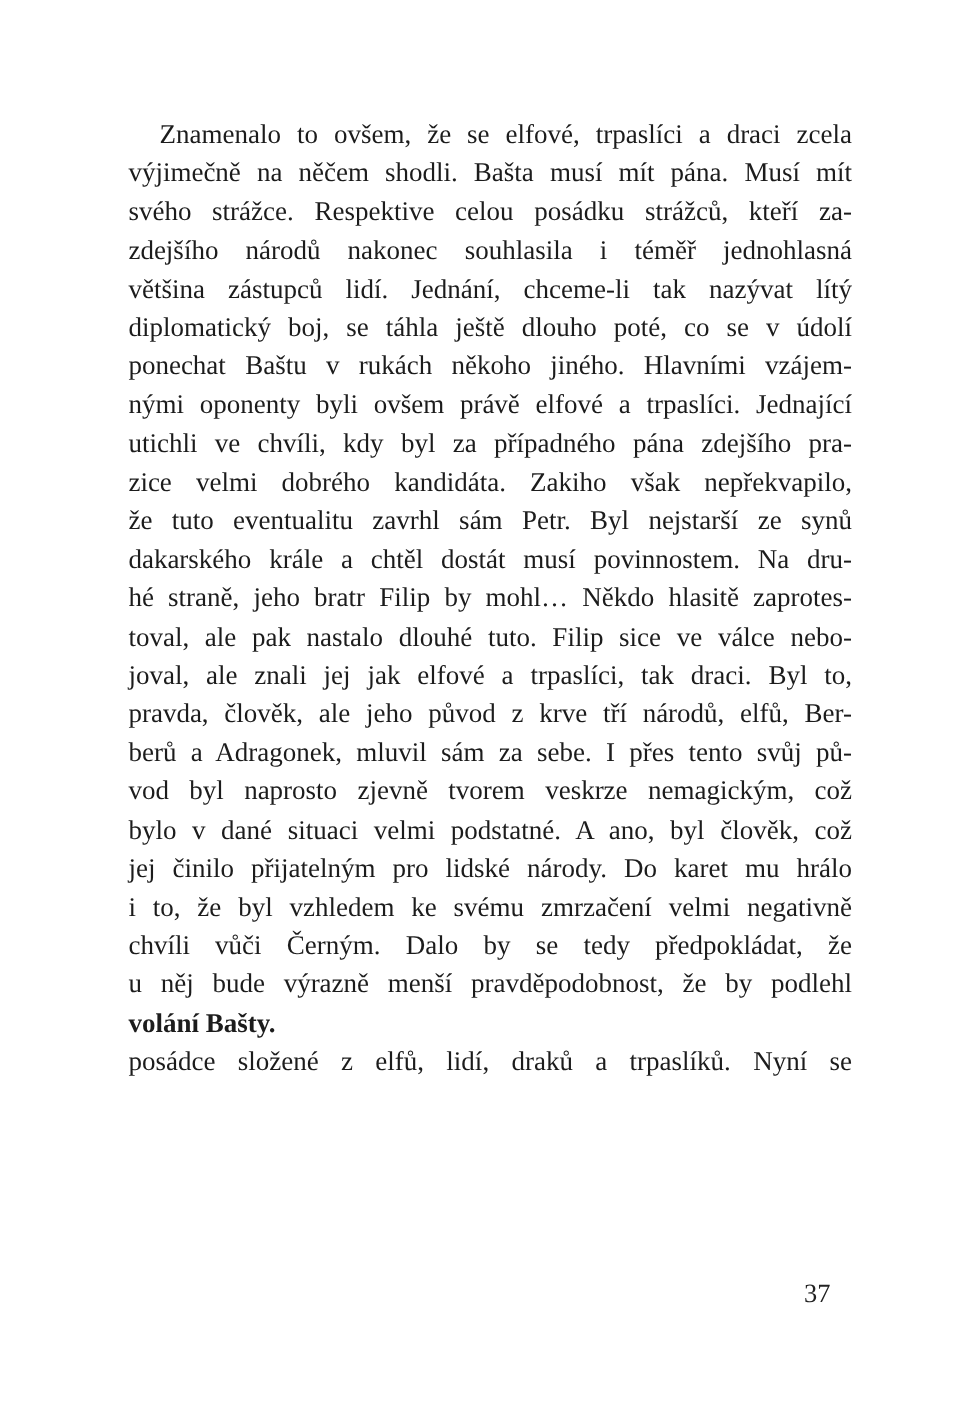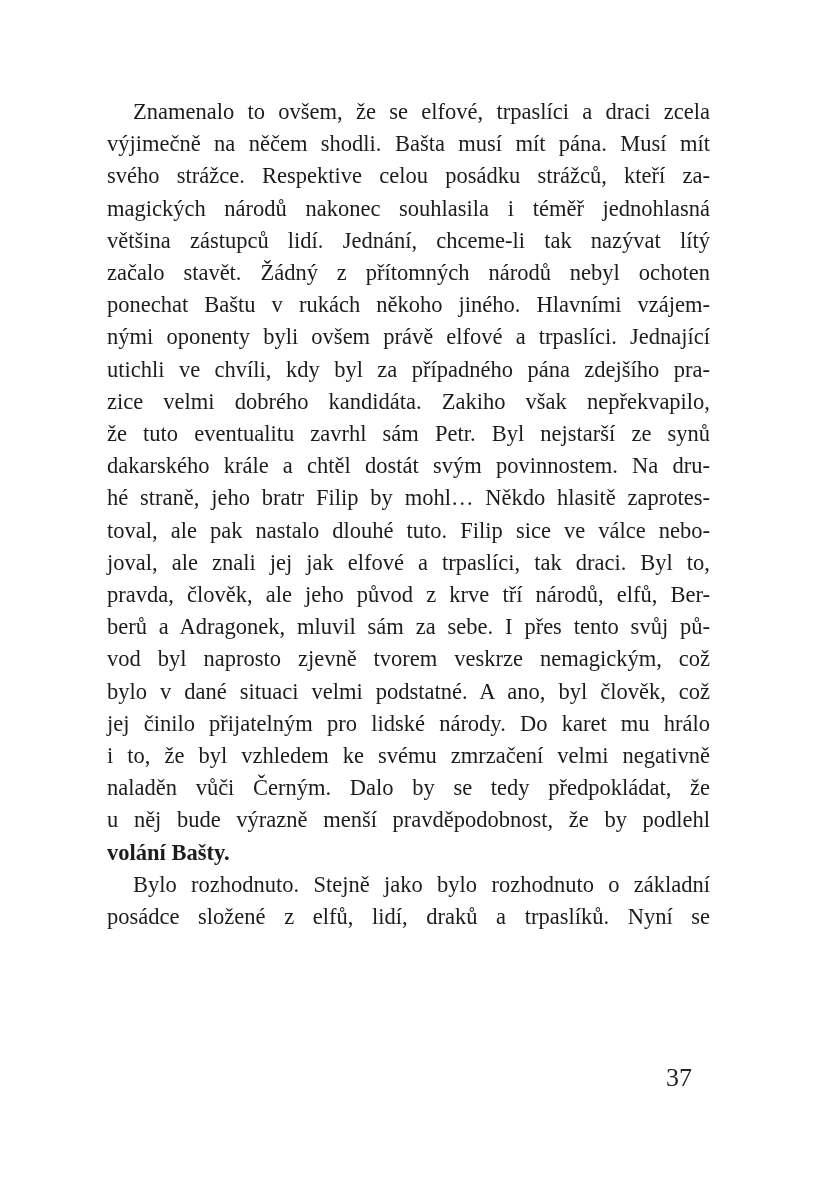--- a/index.html
+++ b/index.html
@@ -39,51 +39,50 @@
   .line.para-end {
     text-align-last: left;
     font-weight: bold;
   }
   .page-number {
     position: absolute;
     left: 107px;
     top: 1063px;
     width: 585px;
     text-align: right;
-    font-size: 26px;
+    font-size: 22px;
     line-height: 30px;
     color: #222222;
   }
 </style>
 </head>
 <body>
 
 <div class="page">
   <div class="text-block">
     <div class="line para-start">Znamenalo to ovšem, že se elfové, trpaslíci a draci zcela</div>
     <div class="line">výjimečně na něčem shodli. Bašta musí mít pána. Musí mít</div>
     <div class="line">svého strážce. Respektive celou posádku strážců, kteří za-</div>
-    <div class="line">magických národů nakonec souhlasila i téměř jednohlasná</div>
+    <div class="line">zdejšího národů nakonec souhlasila i téměř jednohlasná</div>
     <div class="line">většina zástupců lidí. Jednání, chceme-li tak nazývat lítý</div>
-    <div class="line">začalo stavět. Žádný z přítomných národů nebyl ochoten</div>
+    <div class="line">diplomatický boj, se táhla ještě dlouho poté, co se v údolí</div>
     <div class="line">ponechat Baštu v rukách někoho jiného. Hlavními vzájem-</div>
     <div class="line">nými oponenty byli ovšem právě elfové a trpaslíci. Jednající</div>
     <div class="line">utichli ve chvíli, kdy byl za případného pána zdejšího pra-</div>
     <div class="line">zice velmi dobrého kandidáta. Zakiho však nepřekvapilo,</div>
     <div class="line">že tuto eventualitu zavrhl sám Petr. Byl nejstarší ze synů</div>
-    <div class="line">dakarského krále a chtěl dostát svým povinnostem. Na dru-</div>
+    <div class="line">dakarského krále a chtěl dostát musí povinnostem. Na dru-</div>
     <div class="line">hé straně, jeho bratr Filip by mohl… Někdo hlasitě zaprotes-</div>
     <div class="line">toval, ale pak nastalo dlouhé tuto. Filip sice ve válce nebo-</div>
     <div class="line">joval, ale znali jej jak elfové a trpaslíci, tak draci. Byl to,</div>
     <div class="line">pravda, člověk, ale jeho původ z krve tří národů, elfů, Ber-</div>
     <div class="line">berů a Adragonek, mluvil sám za sebe. I přes tento svůj pů-</div>
     <div class="line">vod byl naprosto zjevně tvorem veskrze nemagickým, což</div>
     <div class="line">bylo v dané situaci velmi podstatné. A ano, byl člověk, což</div>
     <div class="line">jej činilo přijatelným pro lidské národy. Do karet mu hrálo</div>
     <div class="line">i to, že byl vzhledem ke svému zmrzačení velmi negativně</div>
-    <div class="line">naladěn vůči Černým. Dalo by se tedy předpokládat, že</div>
+    <div class="line">chvíli vůči Černým. Dalo by se tedy předpokládat, že</div>
     <div class="line">u něj bude výrazně menší pravděpodobnost, že by podlehl</div>
     <div class="line para-end">volání Bašty.</div>
-    <div class="line para-start">Bylo rozhodnuto. Stejně jako bylo rozhodnuto o základní</div>
     <div class="line">posádce složené z elfů, lidí, draků a trpaslíků. Nyní se</div>
   </div>
   <div class="page-number">37</div>
 </div>
 
 </body></html>

